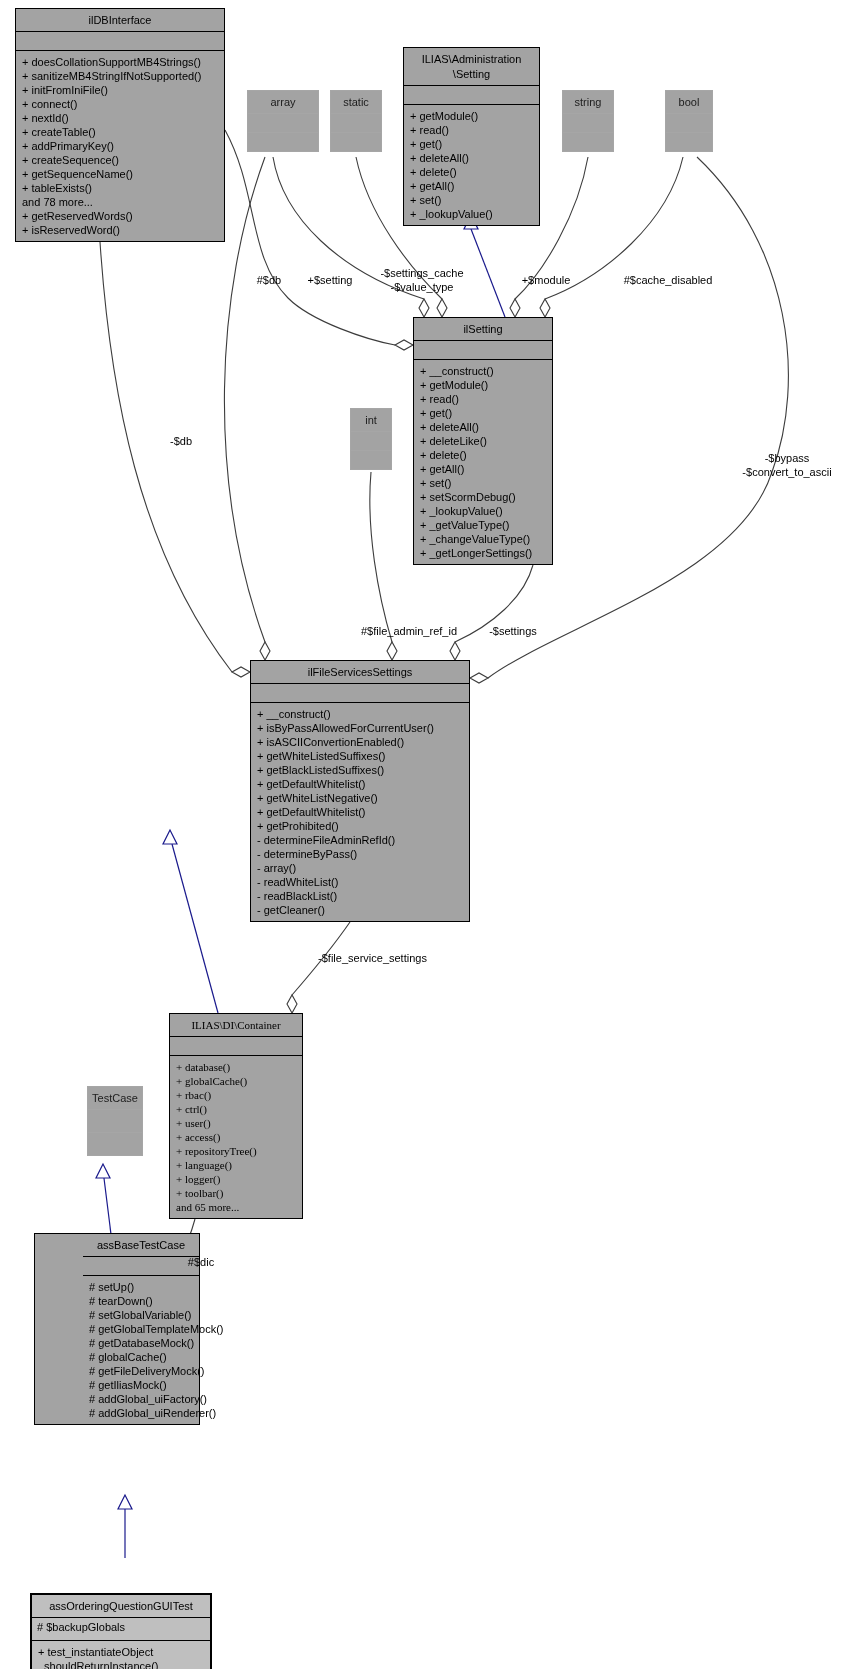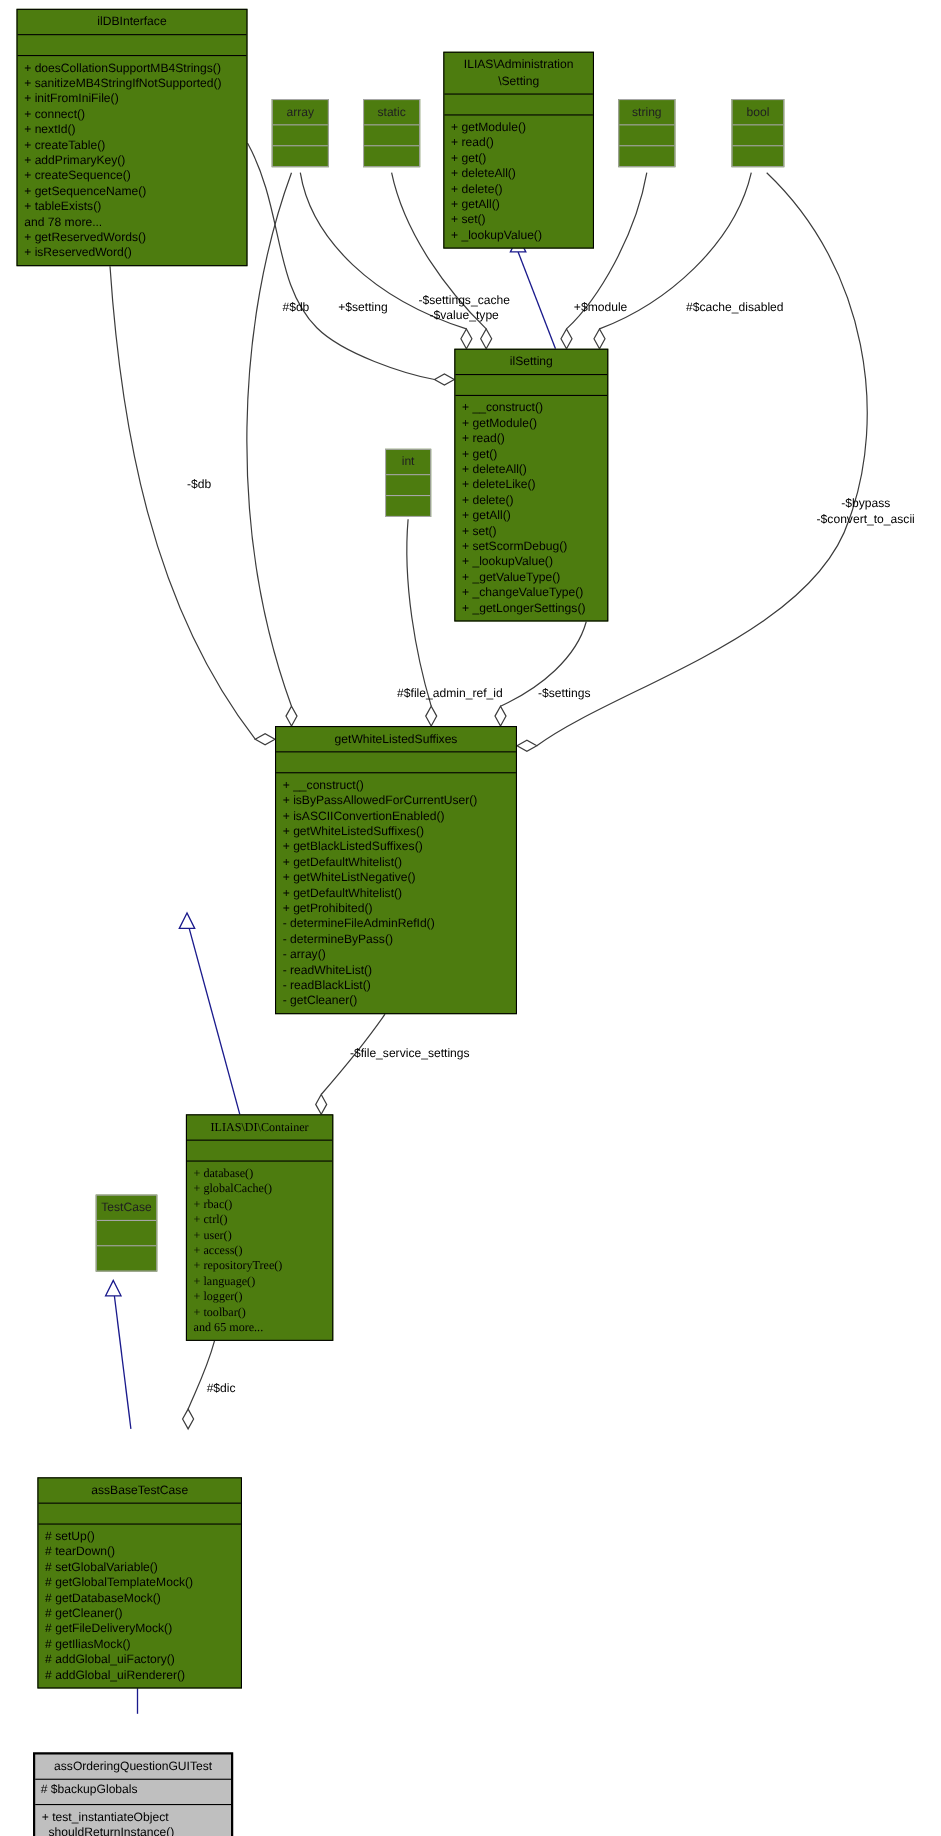--- a/index.html
+++ b/index.html
@@ -1,19 +1,19 @@
 <!DOCTYPE html>
 <html><head>
 <meta charset="utf-8">
 <style>
   html,body{margin:0;padding:0;background:#fff;}
   body{font-family:"Liberation Sans","DejaVu Sans",sans-serif;}
   .canvas{position:relative;width:855px;height:1669px;background:#ffffff;overflow:hidden;}
   svg.edges{position:absolute;left:0;top:0;z-index:1;}
-  .uml-box{position:absolute;z-index:2;background:#4d7c0f;--bc:#000000;border:1px solid var(--bc);
+  .uml-box{position:absolute;z-index:2;background:#a3a3a3;--bc:#000000;border:1px solid var(--bc);
     font-size:11px;color:#000;box-sizing:border-box;}
   .uml-box.ext{--bc:#a6a6a6;color:#202020;}
   .uml-box.current{background:#bfbfbf;border-width:2px;}
   .uml-title{line-height:15px;padding:4px 2px 3px 2px;text-align:center;white-space:nowrap;overflow:hidden;}
   .uml-attrs{border-top:1px solid var(--bc);min-height:18px;padding:2px 5px;}
   .uml-attrs .line{line-height:14px;white-space:nowrap;}
   .uml-empty{border-top:1px solid var(--bc);min-height:18px;}
   .uml-methods{border-top:1px solid var(--bc);padding:4px 5px 4px 6px;}
   .uml-methods .line{line-height:14px;height:14px;white-space:nowrap;}
   .edge-label{position:absolute;z-index:3;font-size:11px;line-height:14px;text-align:center;
@@ -102,21 +102,21 @@
         <div class="line">+ read()</div>
         <div class="line">+ get()</div>
         <div class="line">+ deleteAll()</div>
         <div class="line">+ delete()</div>
         <div class="line">+ getAll()</div>
         <div class="line">+ set()</div>
         <div class="line">+ _lookupValue()</div>
       </div>
   </div>
 
-  <div class="uml-box ext" style="left:247px;top:90px;width:52px;">
+  <div class="uml-box ext" style="left:247px;top:90px;width:72px;">
     <div class="uml-title">array</div>
     <div class="uml-empty"></div>
     <div class="uml-empty"></div>
   </div>
 
   <div class="uml-box ext" style="left:330px;top:90px;width:52px;">
     <div class="uml-title">static</div>
     <div class="uml-empty"></div>
     <div class="uml-empty"></div>
   </div>
@@ -154,21 +154,21 @@
       </div>
   </div>
 
   <div class="uml-box ext" style="left:350px;top:408px;width:42px;">
     <div class="uml-title">int</div>
     <div class="uml-empty"></div>
     <div class="uml-empty"></div>
   </div>
 
   <div class="uml-box" style="left:250px;top:660px;width:220px;">
-    <div class="uml-title">getWhiteListedSuffixes</div>
+    <div class="uml-title">ilFileServicesSettings</div>
     <div class="uml-empty"></div>
     <div class="uml-methods">
         <div class="line">+ __construct()</div>
         <div class="line">+ isByPassAllowedForCurrentUser()</div>
         <div class="line">+ isASCIIConvertionEnabled()</div>
         <div class="line">+ getWhiteListedSuffixes()</div>
         <div class="line">+ getBlackListedSuffixes()</div>
         <div class="line">+ getDefaultWhitelist()</div>
         <div class="line">+ getWhiteListNegative()</div>
         <div class="line">+ getDefaultWhitelist()</div>
@@ -200,30 +200,30 @@
         <div class="line">and 65 more...</div>
       </div>
   </div>
 
   <div class="uml-box ext" style="left:87px;top:1086px;width:56px;">
     <div class="uml-title">TestCase</div>
     <div class="uml-empty" style="min-height:22px;"></div>
     <div class="uml-empty" style="min-height:22px;"></div>
   </div>
 
-  <div class="uml-box" style="left:34px;top:1343px;width:186px;">
+  <div class="uml-box" style="left:34px;top:1233px;width:166px;padding-left:48px;">
     <div class="uml-title">assBaseTestCase</div>
     <div class="uml-empty"></div>
     <div class="uml-methods">
         <div class="line"># setUp()</div>
         <div class="line"># tearDown()</div>
         <div class="line"># setGlobalVariable()</div>
         <div class="line"># getGlobalTemplateMock()</div>
         <div class="line"># getDatabaseMock()</div>
-        <div class="line"># getCleaner()</div>
+        <div class="line"># globalCache()</div>
         <div class="line"># getFileDeliveryMock()</div>
         <div class="line"># getIliasMock()</div>
         <div class="line"># addGlobal_uiFactory()</div>
         <div class="line"># addGlobal_uiRenderer()</div>
       </div>
   </div>
 
   <div class="uml-box current" style="left:30px;top:1593px;width:182px;">
     <div class="uml-title">assOrderingQuestionGUITest</div>
     <div class="uml-attrs">

